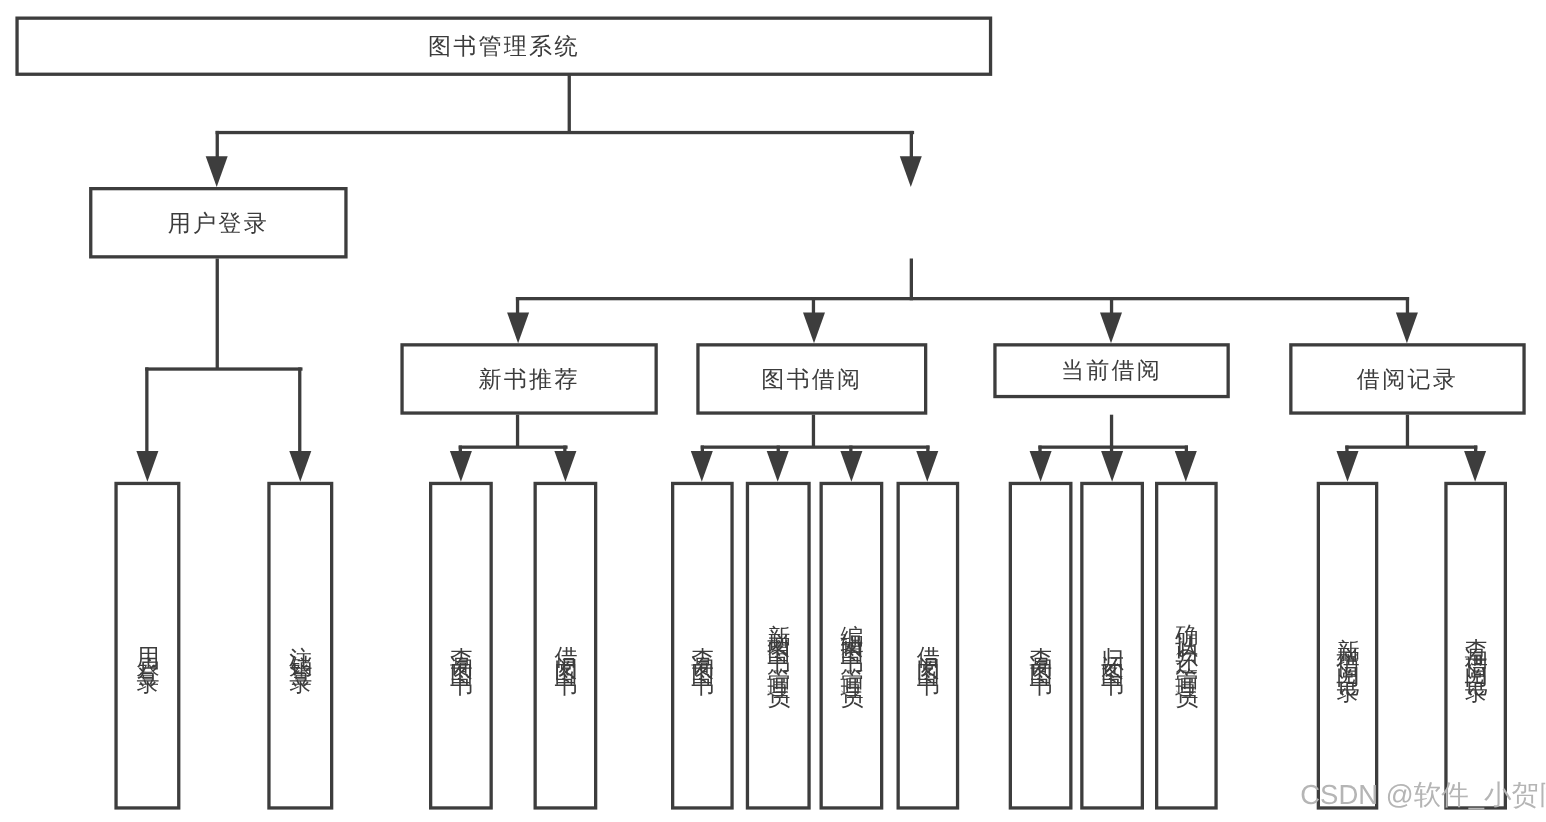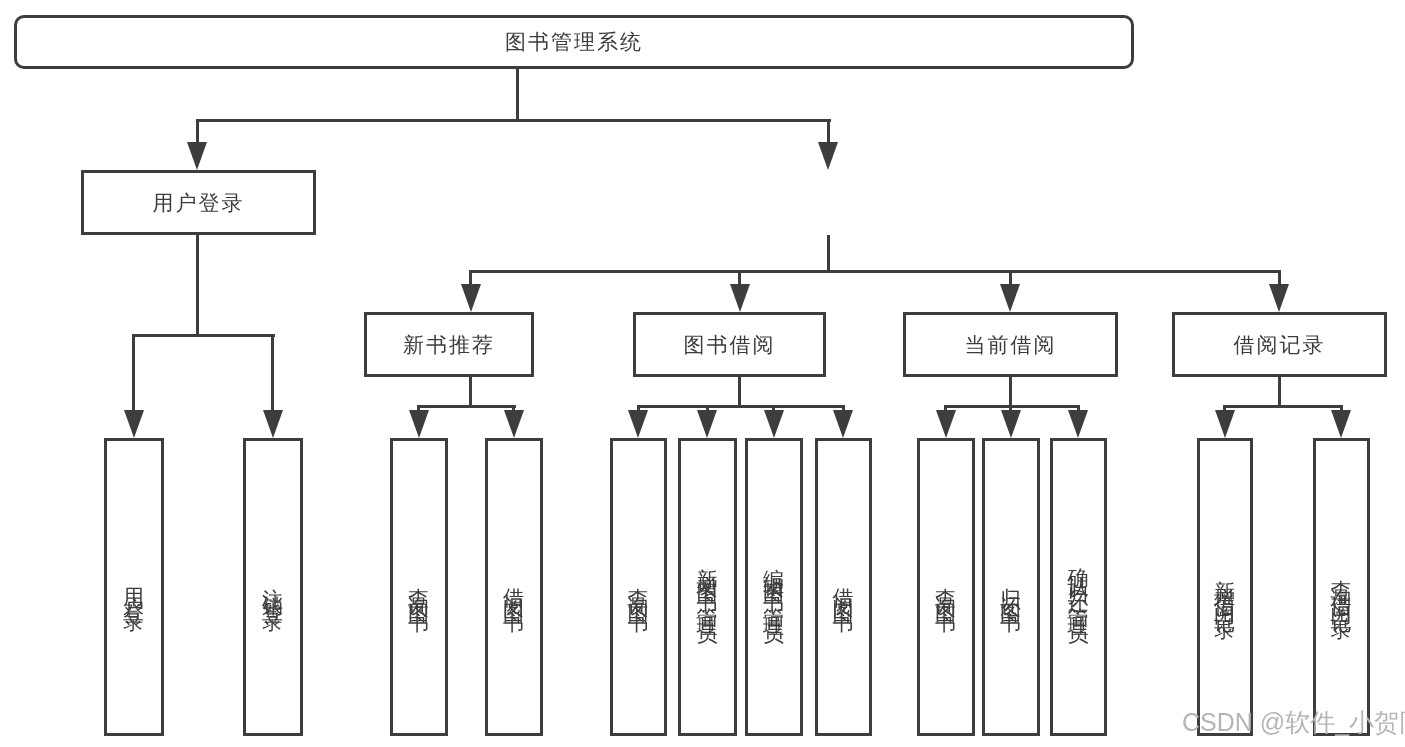--- a/index.html
+++ b/index.html
@@ -49,38 +49,38 @@
     color: #b5b5b5;
     white-space: nowrap;
     z-index: 5;
   }
 </style>
 </head>
 <body>
 
 <div class="canvas">
 
-  <div class="box hbox" style="left:14px; top:15px; width:1120px; height:54px;border-radius:10px;">
+  <div class="box hbox" style="left:14px; top:15px; width:888px; height:54px;">
     <span>图书管理系统</span>
   </div>
 
   <div class="box hbox" style="left:81px; top:170px; width:235px; height:65px;">
     <span>用户登录</span>
   </div>
 
 
-  <div class="box hbox" style="left:364px; top:312px; width:170px; height:65px;">
+  <div class="box hbox" style="left:364px; top:312px; width:234px; height:65px;">
     <span>新书推荐</span>
   </div>
 
-  <div class="box hbox" style="left:633px; top:312px; width:193px; height:65px;">
+  <div class="box hbox" style="left:633px; top:312px; width:210px; height:65px;">
     <span>图书借阅</span>
   </div>
 
-  <div class="box hbox" style="left:903px; top:312px; width:215px; height:65px;">
+  <div class="box hbox" style="left:903px; top:312px; width:215px; height:50px;">
     <span>当前借阅</span>
   </div>
 
   <div class="box hbox" style="left:1172px; top:312px; width:215px; height:65px;">
     <span>借阅记录</span>
   </div>
 
   <div class="box vbox" style="left:104px; top:438px; width:60px; height:298px;">
     <span>用户登录</span>
   </div>

